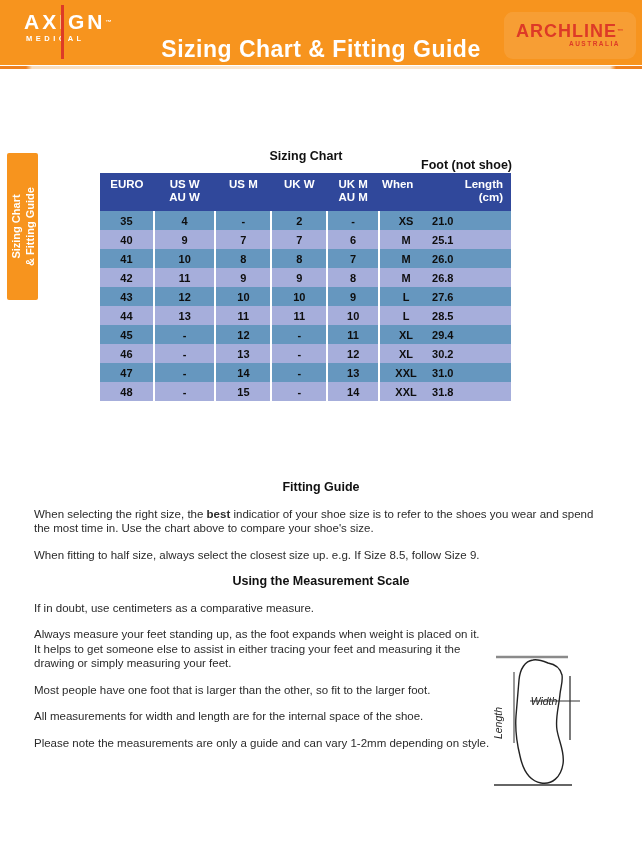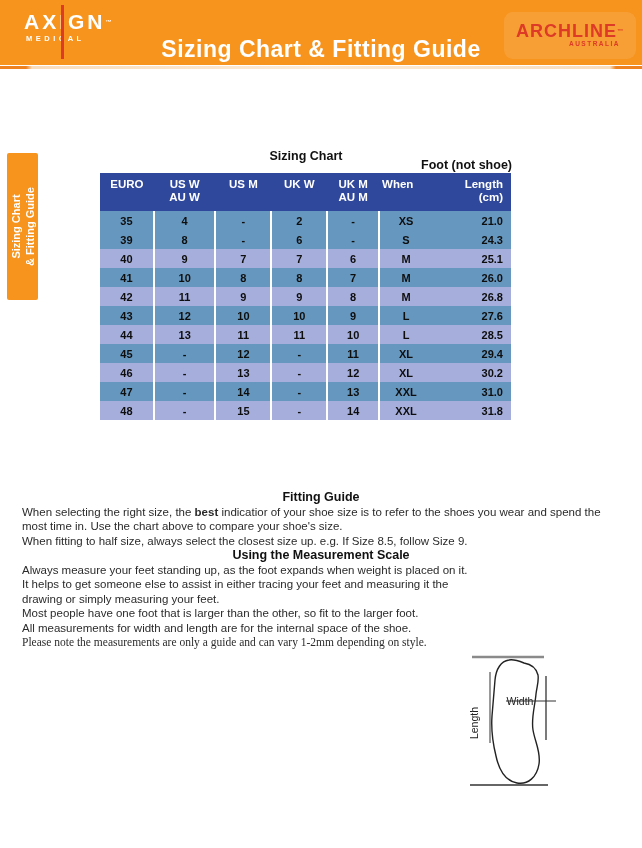--- a/index.html
+++ b/index.html
@@ -56,39 +56,39 @@
   table.sizing thead th{
     background:var(--table-header-blue);color:#fff;font-size:11.5px;font-weight:bold;
     line-height:13px;vertical-align:top;padding:5px 0 7px;text-align:center;
   }
   table.sizing thead th:nth-child(6){text-align:left;padding-left:3px;}
   table.sizing thead th:nth-child(7){text-align:right;padding-right:8px;}
   table.sizing tbody td{
     height:19px;text-align:center;font-size:11px;font-weight:bold;color:#0e0e0e;padding:0;
   }
   table.sizing tbody td:nth-child(-n+5){border-right:2px solid #fff;}
-  table.sizing tbody td:nth-child(7){text-align:right;padding-right:8px;}
+  table.sizing tbody td:nth-child(7){text-align:left;padding-right:8px;}
   tr.row-dark td{background:var(--row-dark);}
   tr.row-light td{background:var(--row-light);}
 
   
-  .content{position:absolute;left:22px;top:490px;width:598px;font-size:11.5px;line-height:14.5px;color:#2b2b2b;}
+  .content{position:absolute;left:22px;top:480px;width:598px;font-size:11.5px;line-height:14.5px;color:#2b2b2b;}
   .content h3{font-size:12.5px;font-weight:bold;color:#111;text-align:center;margin:0;}
-  .content p{margin:0;}
+  .content p{margin:12px;}
   .p1{margin-top:16px;}
   .p2{margin-top:13px;}
   .h2{margin-top:12px;}
   .p3{margin-top:11px;}
   .p4{margin-top:13px;max-width:452px;}
   .p5{margin-top:12px;max-width:470px;}
   .p6{margin-top:50px;max-width:470px;}
-  .p7{margin-top:12px;max-width:462px;font-family:Liberation Serif, serif;}
-
-  
-  .diagram{position:absolute;left:464px;top:648px;width:154px;height:150px;}
+  .p7{margin-top:12px;max-width:462px;}
+
+  
+  .diagram{position:absolute;left:488px;top:648px;width:154px;height:150px;font-style:italic;}
 </style>
 </head>
 <body>
 
 <div class="header">
   <div class="axign">
     <div class="axign-name"><span>AXIGN</span><span class="axign-tm">™</span></div>
     <div class="axign-sub">MEDICAL</div>
     <div class="axign-line"></div>
   </div>
@@ -151,29 +151,20 @@
     <tbody>
         <tr class="row-dark">
           <td>35</td>
           <td>4</td>
           <td>-</td>
           <td>2</td>
           <td>-</td>
           <td>XS</td>
           <td>21.0</td>
         </tr>
-        <tr class="row-dark">
-          <td>39</td>
-          <td>8</td>
-          <td>-</td>
-          <td>6</td>
-          <td>-</td>
-          <td>S</td>
-          <td>24.3</td>
-        </tr>
         <tr class="row-light">
           <td>40</td>
           <td>9</td>
           <td>7</td>
           <td>7</td>
           <td>6</td>
           <td>M</td>
           <td>25.1</td>
         </tr>
         <tr class="row-dark">
@@ -251,20 +242,21 @@
       </tbody>
   </table>
 </div>
 
 <div class="content">
   <h3>Fitting Guide</h3>
   <p class="p1"><span>When selecting the right size, the </span><b>best</b><span> indicatior of your shoe size is to refer to the shoes you wear and spend the most time in. Use the chart above to compare your shoe's size.</span></p>
   <p class="p2">When fitting to half size, always select the closest size up. e.g. If Size 8.5, follow Size 9.</p>
 
   <h3 class="h2">Using the Measurement Scale</h3>
+  <p class="p3">If in doubt, use centimeters as a comparative measure.</p>
   <p class="p4">Always measure your feet standing up, as the foot expands when weight is placed on it. It helps to get someone else to assist in either tracing your feet and measuring it the drawing or simply measuring your feet.</p>
   <p class="p5">Most people have one foot that is larger than the other, so fit to the larger foot.</p>
   <p class="p6">All measurements for width and length are for the internal space of the shoe.</p>
   <p class="p7">Please note the measurements are only a guide and can vary 1-2mm depending on style.</p>
 </div>
 
 <div class="diagram">
   <svg width="154" height="150" viewBox="0 0 154 150">
 
     <line x1="8" y1="9" x2="80" y2="9" stroke="#8a8a8a" stroke-width="2.4"></line>

